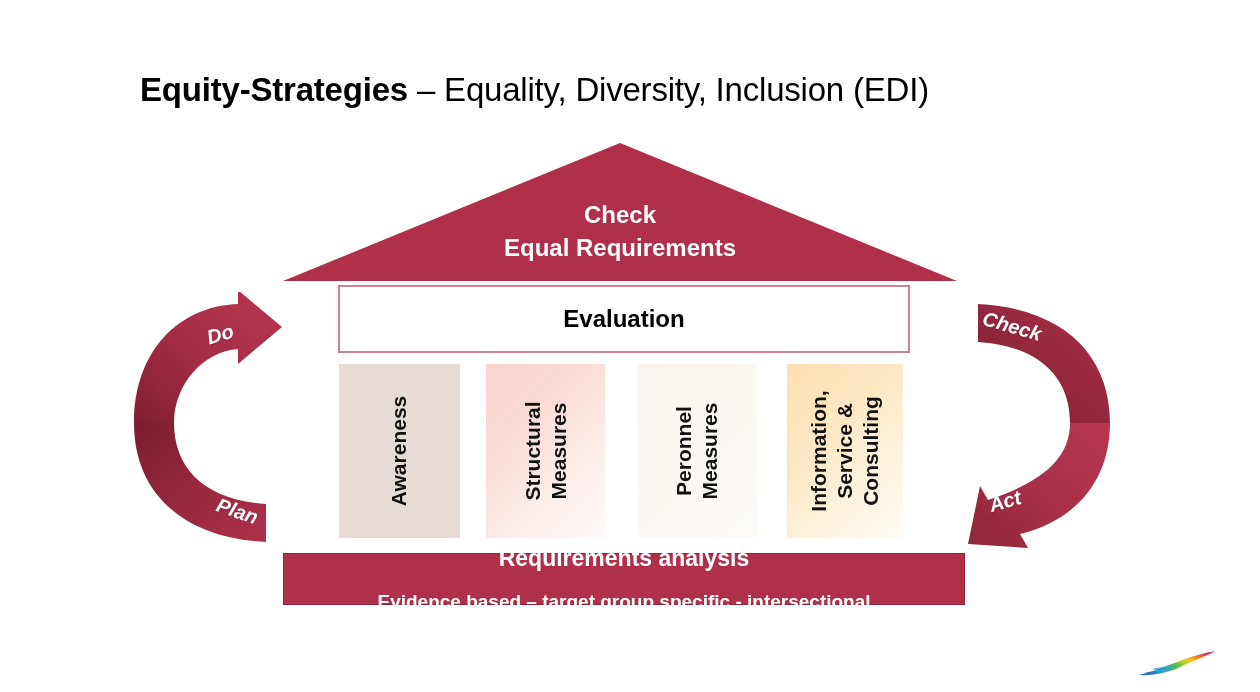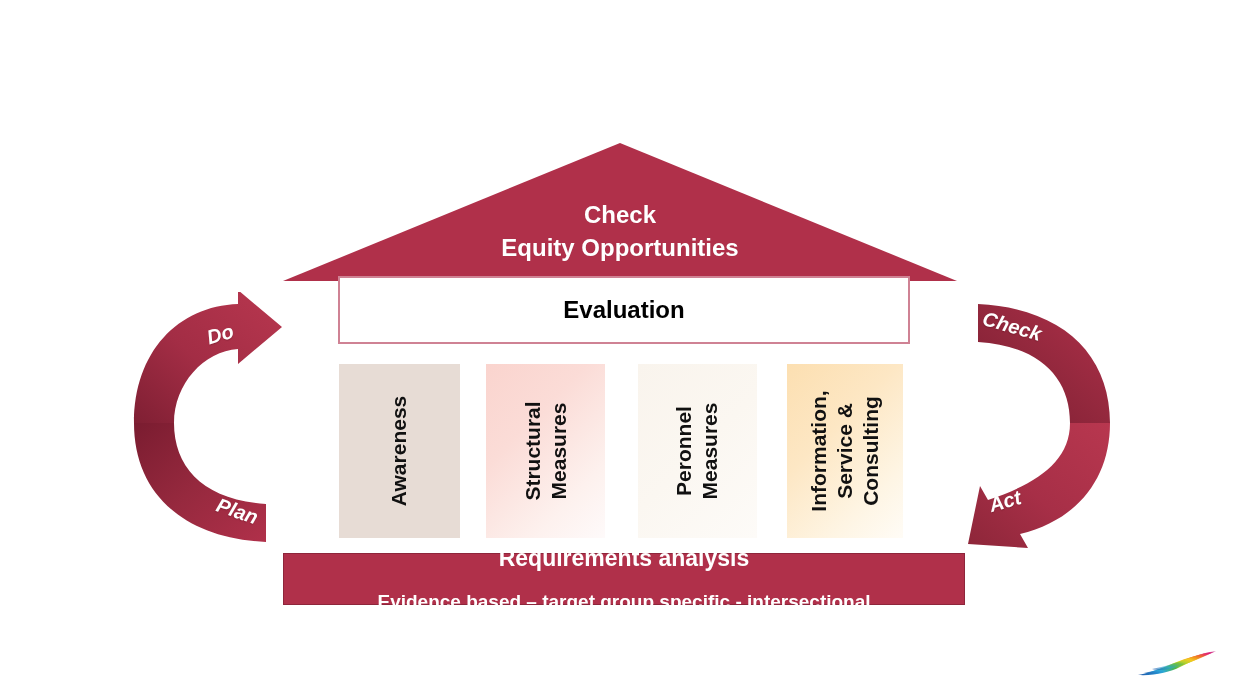--- a/index.html
+++ b/index.html
@@ -59,21 +59,21 @@
     font-size: 24px;
     line-height: 33px;
     pointer-events: none;
     text-shadow: 0 0 1px rgba(0,0,0,0.08);
   }
 
   
   #evaluation {
     position: absolute;
     left: 338px;
-    top: 276px;
+    top: 285px;
     width: 572px;
     height: 68px;
     box-sizing: border-box;
     border: 2px solid #cf8294;
     background: #ffffff;
     display: flex;
     align-items: center;
     justify-content: center;
   }
   #evaluation .label {
@@ -166,29 +166,32 @@
     width: 96px;
     height: 40px;
   }
   #logo svg { display: block; width: 100%; height: 100%; }
 </style>
 </head>
 <body>
 
 <div id="slide">
 
+  <div id="title">
+    <span class="strong">Equity-Strategies</span><span class="light"> – Equality, Diversity, Inclusion (EDI)</span>
+  </div>
 
   <div id="roof">
     <svg viewBox="0 0 674 140" preserveAspectRatio="none" aria-hidden="true">
       <polygon points="337,0 674,138 0,138" fill="#b0304a"></polygon>
     </svg>
   </div>
   <div id="roof-label">
     <div>Check</div>
-    <div>Equity Opportunities</div>
+    <div>Equal Requirements</div>
   </div>
 
   <div id="evaluation">
     <span class="label">Evaluation</span>
   </div>
 
   <div class="pillar" id="pillar-0">
     <span class="vtext">
       <span>Awareness</span>
     </span>

